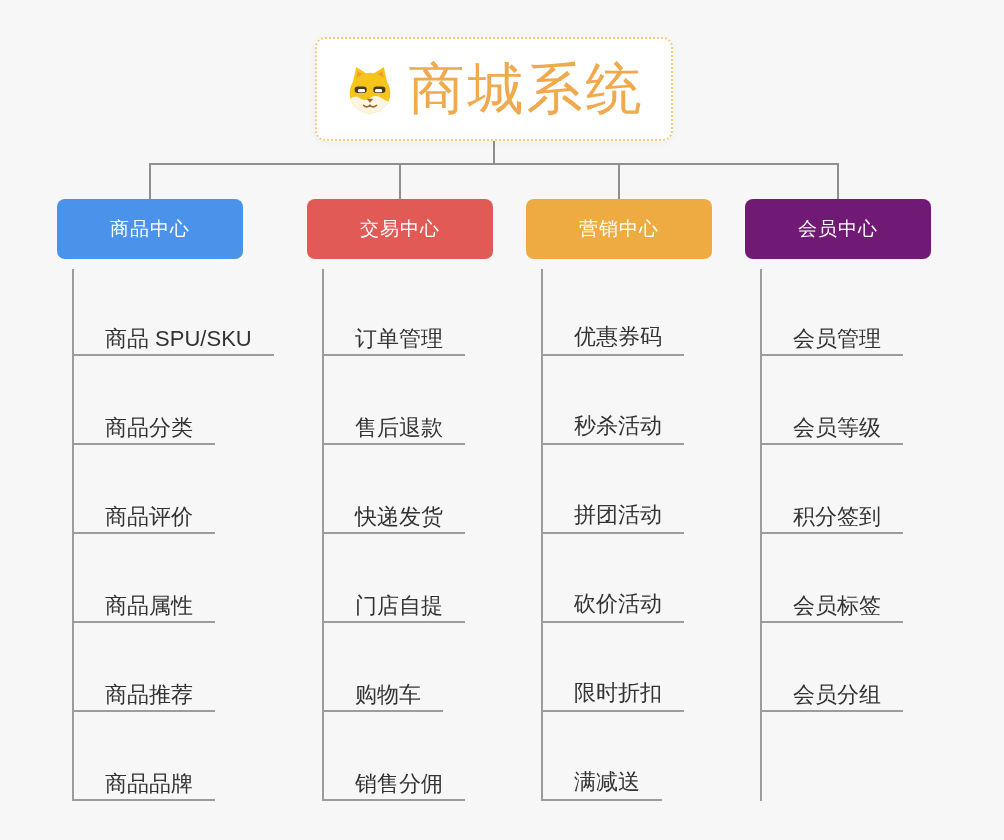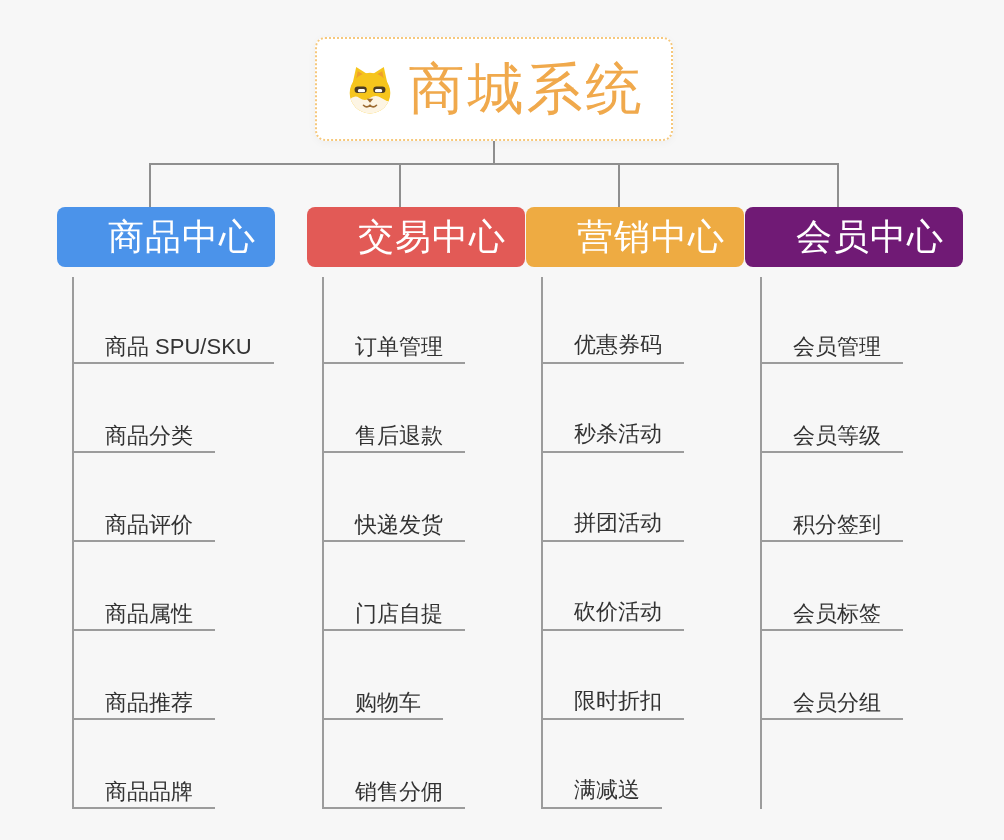--- a/index.html
+++ b/index.html
@@ -49,41 +49,40 @@
   }
   .root-icon {
     width: 52px;
     height: 52px;
     flex: 0 0 auto;
     display: block;
   }
   
   .branch-box {
     position: absolute;
-    top: 207px;
+    top: 199px;
     width: 186px;
     height: 60px;
     border-radius: 8px;
     display: flex;
     align-items: center;
     justify-content: center;
     color: #ffffff;
-    font-size: 36px;
+    font-size: 19px;
     letter-spacing: 1px;
     white-space: nowrap;
-    padding-left: 32px;
   }
   .bb1 { left: 57px; }
   .bb2 { left: 307px; }
   .bb3 { left: 526px; }
   .bb4 { left: 745px; }
   
   .branch-col {
     position: absolute;
-    top: 277px;
+    top: 269px;
     height: 532px;
     border-left: 2px solid #9c9c9c;
   }
   .bc1 { left: 72px; }
   .bc2 { left: 322px; }
   .bc3 { left: 541px; font-family: Liberation Mono, monospace; }
   .bc4 { left: 760px; }
   .branch-item {
     box-sizing: border-box;
     height: 89px;

